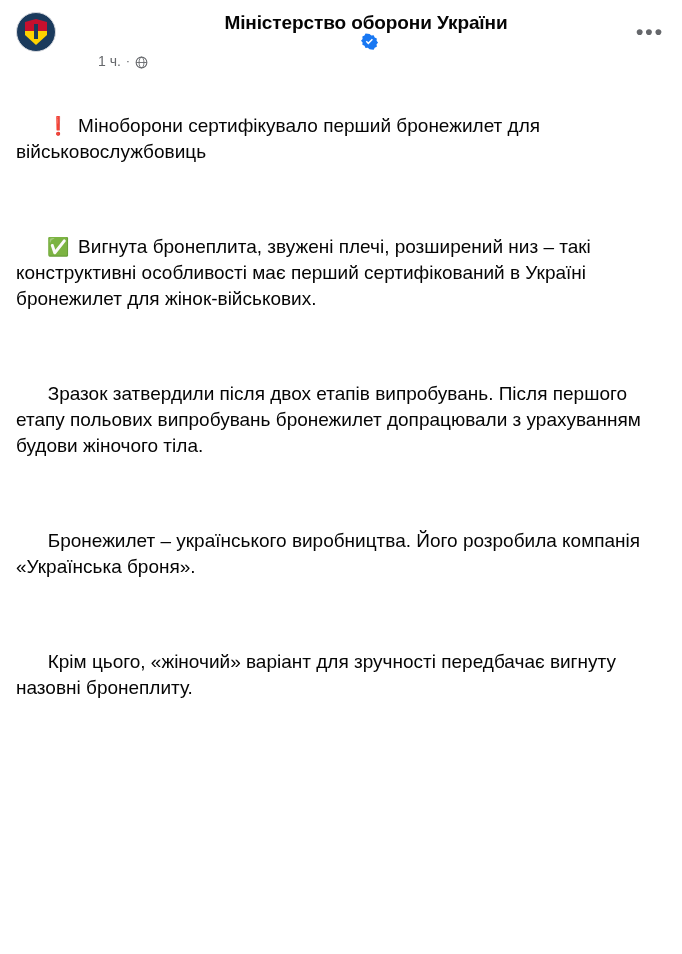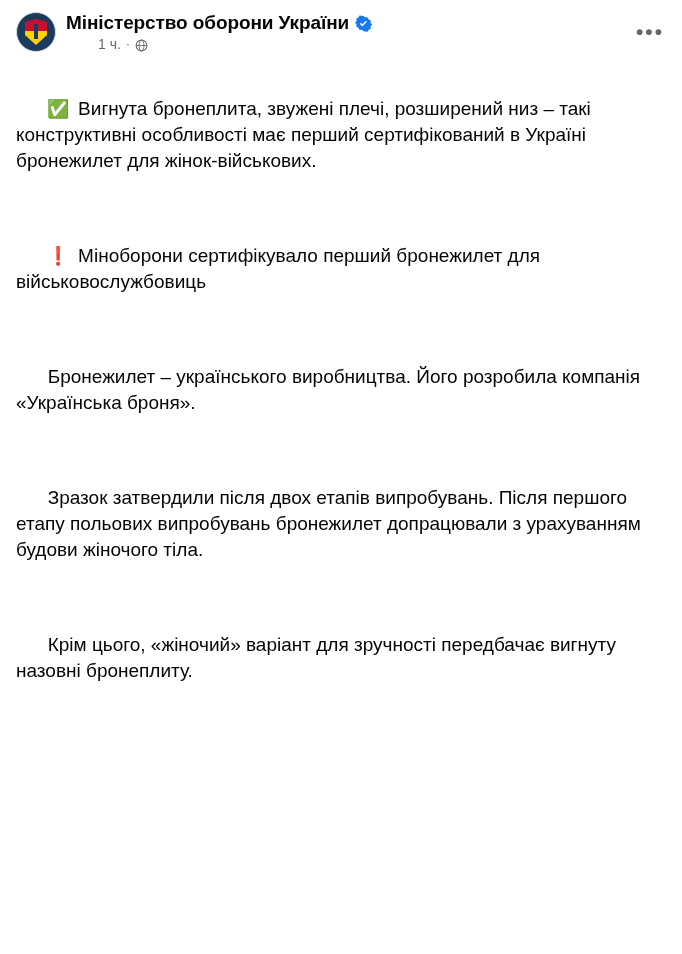--- a/index.html
+++ b/index.html
@@ -62,20 +62,21 @@
   .header-text {
     margin-left: 10px;
     padding-top: 1px;
     flex: 1 1 auto;
     min-width: 0;
   }
   .page-name-row {
     display: flex;
     align-items: center;
     line-height: 20px;
+    flex-direction: column;
   }
   .page-name {
     font-size: 19px;
     font-weight: bold;
     color: #050505;
     letter-spacing: -0.1px;
     white-space: nowrap;
   }
   .verified {
     width: 17px;
@@ -181,34 +182,34 @@
     </div>
 
     <div class="more-button">
       <span class="dots">•••</span>
     </div>
   </div>
 
   <div class="post-body">
 
     <p class="para">
+      <span class="emoji emoji-warn pad-right">❗</span><span>Міноборони сертифікувало перший бронежилет для військовослужбовиць</span>
+    </p>
+
+    <p class="para">
       <span class="emoji pad-right">✅</span><span>Вигнута бронеплита, звужені плечі, розширений низ – такі конструктивні особливості має перший сертифікований в Україні бронежилет для жінок-військових.</span>
     </p>
 
-    <p class="para">
-      <span class="emoji emoji-warn pad-right">❗</span><span>Міноборони сертифікувало перший бронежилет для військовослужбовиць</span>
-    </p>
-
+
+    <p class="para">
+      <span>Зразок затвердили після двох етапів випробувань. Після першого етапу польових випробувань бронежилет допрацювали з урахуванням будови жіночого тіла.</span>
+    </p>
 
     <p class="para">
       <span>Бронежилет – українського виробництва. Його розробила компанія «Українська броня».</span>
-    </p>
-
-    <p class="para">
-      <span>Зразок затвердили після двох етапів випробувань. Після першого етапу польових випробувань бронежилет допрацювали з урахуванням будови жіночого тіла.</span>
     </p>
 
 
     <p class="para">
       <span>Крім цього, «жіночий» варіант для зручності передбачає вигнуту назовні бронеплиту.</span>
     </p>
 
   </div>
 </div>
 

